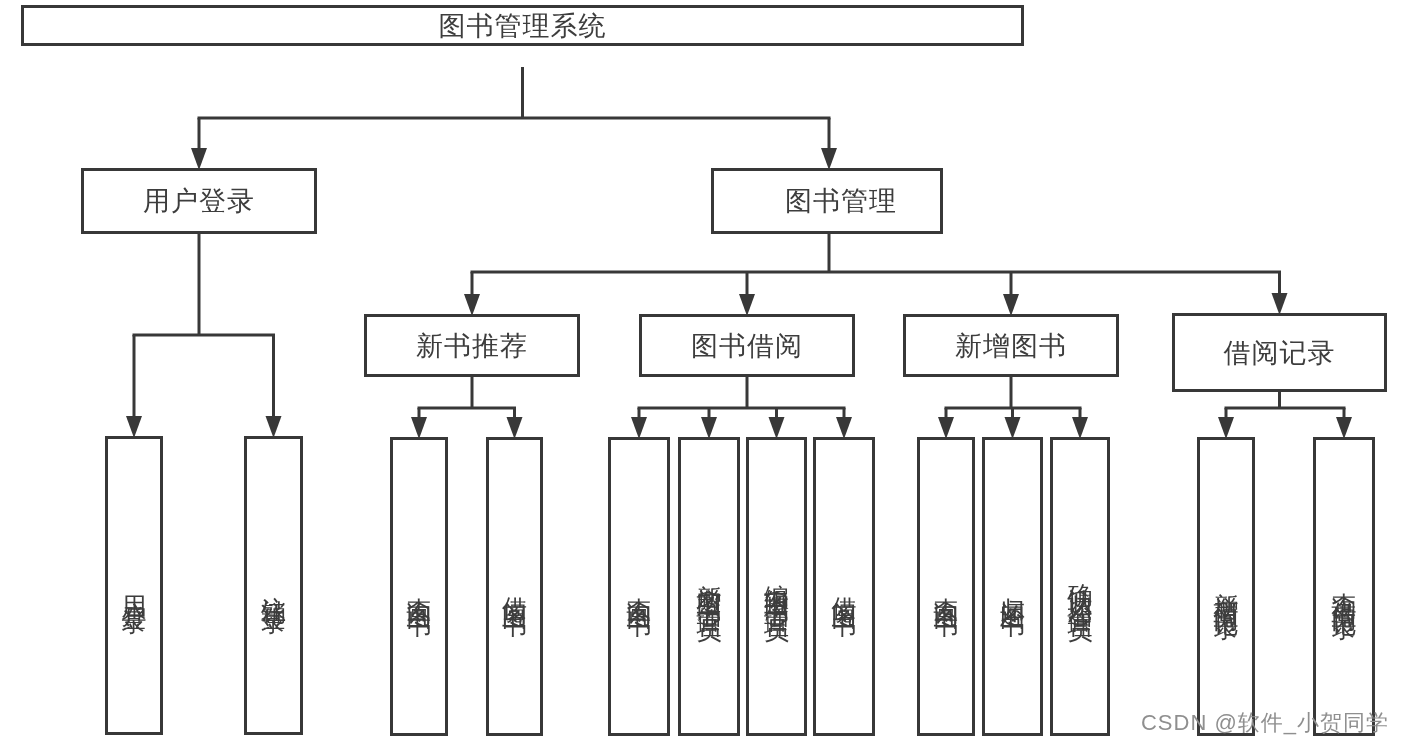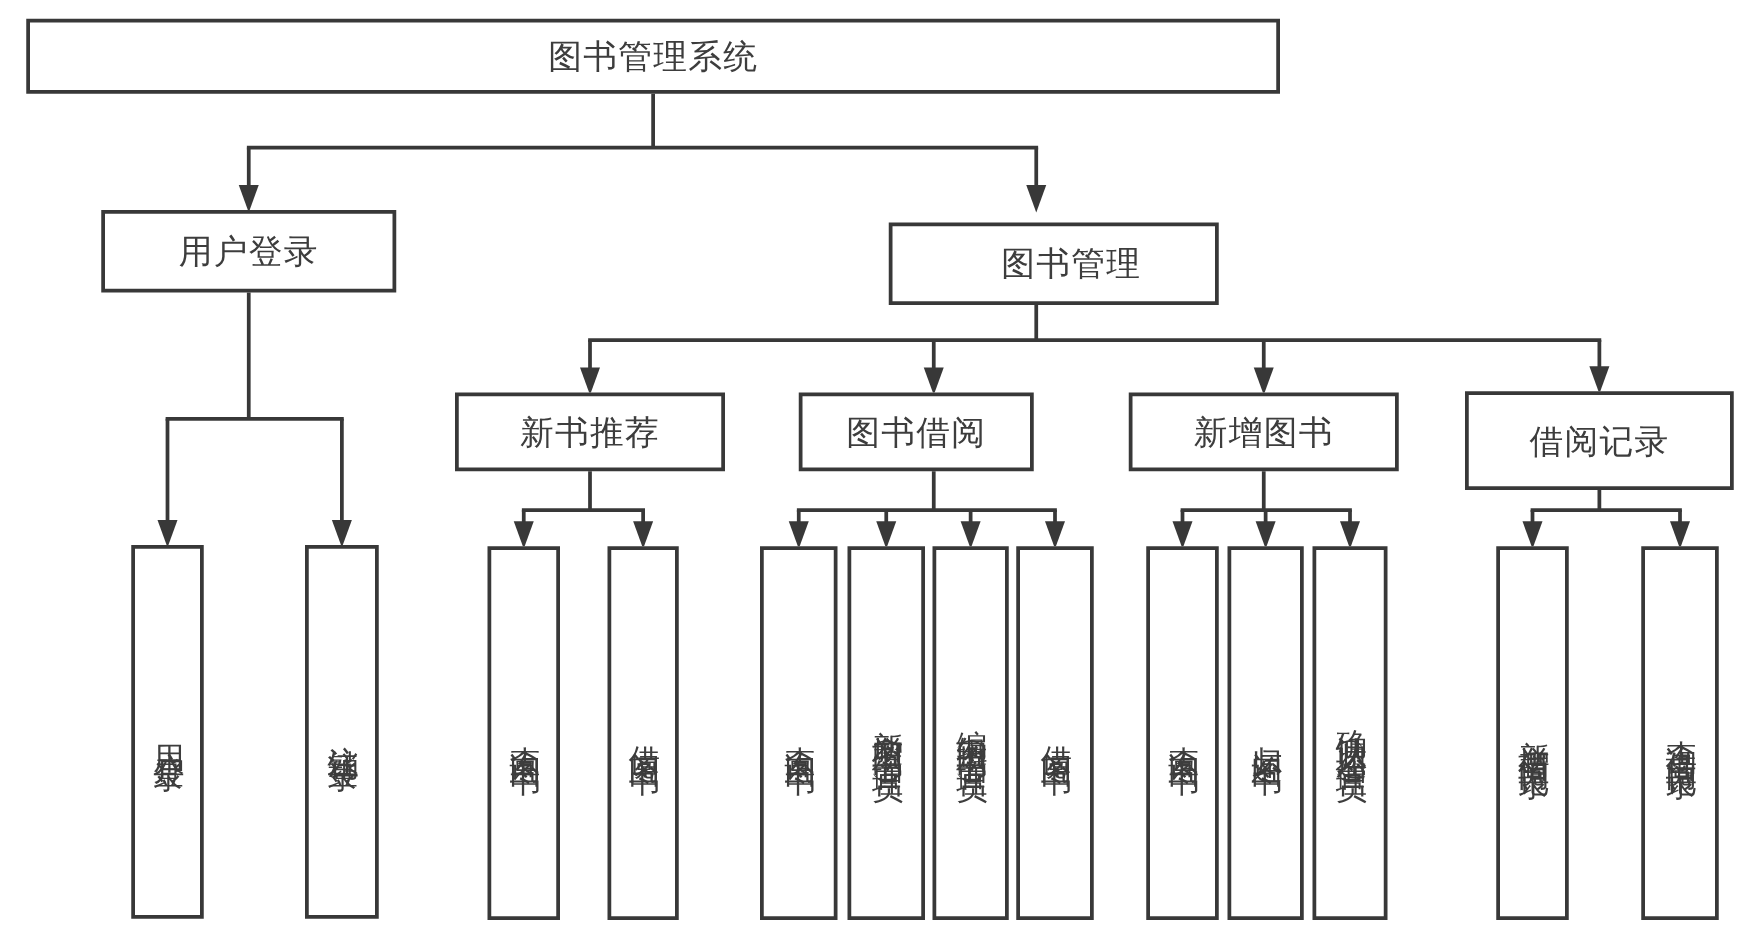--- a/index.html
+++ b/index.html
@@ -101,33 +101,33 @@
       <line x1="1080" y1="408" x2="1080" y2="419" stroke="#383838" stroke-width="3"></line>
       <polygon points="1072,417 1088,417 1080,439" fill="#383838"></polygon>
       <line x1="1279.5" y1="375" x2="1279.5" y2="408" stroke="#383838" stroke-width="3"></line>
       <line x1="1224.5" y1="408" x2="1345.5" y2="408" stroke="#383838" stroke-width="3"></line>
       <line x1="1226" y1="408" x2="1226" y2="419" stroke="#383838" stroke-width="3"></line>
       <polygon points="1218,417 1234,417 1226,439" fill="#383838"></polygon>
       <line x1="1344" y1="408" x2="1344" y2="419" stroke="#383838" stroke-width="3"></line>
       <polygon points="1336,417 1352,417 1344,439" fill="#383838"></polygon>
     </svg>
   <div id="nodes-layer">
-      <div class="node node-h" style="left: 21px; top: 15px; width: 1003px; height: 60px; border-color: rgb(56, 56, 56); justify-content: center;">
+      <div class="node node-h" style="left: 21px; top: 5px; width: 1003px; height: 41px; border-color: rgb(56, 56, 56); justify-content: center;">
         <span class="node-label">图书管理系统</span>
       </div>
       <div class="node node-h" style="left: 81px; top: 168px; width: 236px; height: 66px; border-color: rgb(56, 56, 56);">
         <span class="node-label">用户登录</span>
       </div>
-      <div class="node node-h" style="left: 711px; top: 178px; width: 264px; height: 66px; border-color: rgb(56, 56, 56); padding-left: 28px;">
+      <div class="node node-h" style="left: 711px; top: 168px; width: 232px; height: 66px; border-color: rgb(56, 56, 56); padding-left: 28px;">
         <span class="node-label">图书管理</span>
       </div>
       <div class="node node-h" style="left: 364px; top: 314px; width: 216px; height: 63px; border-color: rgb(56, 56, 56);">
         <span class="node-label">新书推荐</span>
       </div>
-      <div class="node node-h" style="left: 639px; top: 314px; width: 188px; height: 63px; border-color: rgb(56, 56, 56);">
+      <div class="node node-h" style="left: 639px; top: 314px; width: 216px; height: 63px; border-color: rgb(56, 56, 56);">
         <span class="node-label">图书借阅</span>
       </div>
       <div class="node node-h" style="left: 903px; top: 314px; width: 216px; height: 63px; border-color: rgb(56, 56, 56);">
         <span class="node-label">新增图书</span>
       </div>
       <div class="node node-h" style="left: 1172px; top: 313px; width: 215px; height: 79px; border-color: rgb(56, 56, 56);">
         <span class="node-label">借阅记录</span>
       </div>
       <div class="node node-v" style="left: 105px; top: 436px; width: 58px; height: 299px; border-color: rgb(56, 56, 56);">
         <span class="node-label">用户登录</span>
@@ -162,13 +162,14 @@
       <div class="node node-v" style="left: 1050px; top: 437px; width: 60px; height: 299px; border-color: rgb(56, 56, 56);">
         <span class="node-label">确认归还（管理员）</span>
       </div>
       <div class="node node-v" style="left: 1197px; top: 437px; width: 58px; height: 299px; border-color: rgb(56, 56, 56);">
         <span class="node-label">新增借阅记录</span>
       </div>
       <div class="node node-v" style="left: 1313px; top: 437px; width: 62px; height: 299px; border-color: rgb(56, 56, 56);">
         <span class="node-label">查询借阅记录</span>
       </div>
     </div>
+  <div class="watermark" style="color: rgb(143, 143, 143);">CSDN @软件_小贺同学</div>
 </div>
 
 </body></html>

